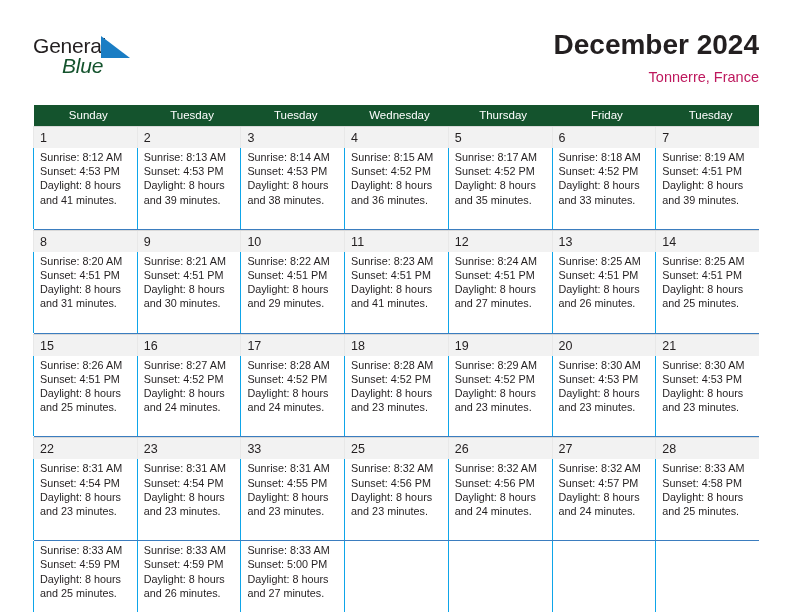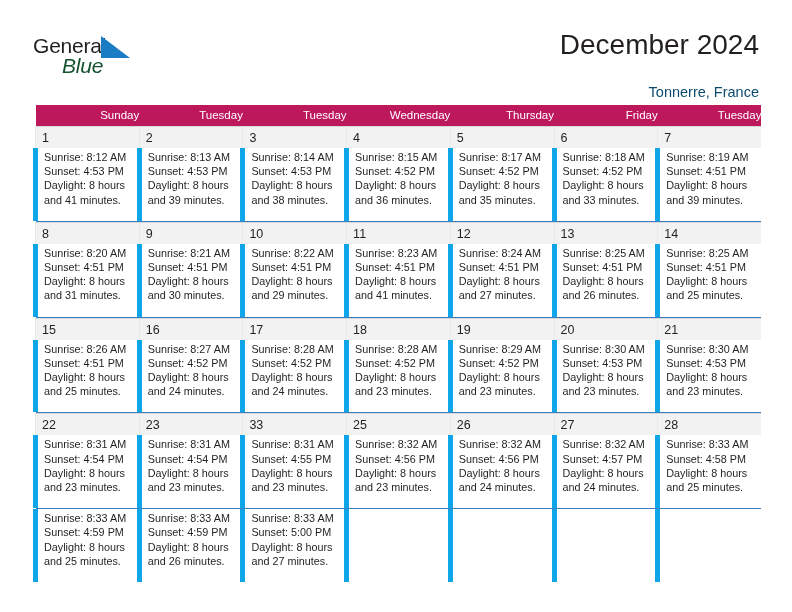--- a/index.html
+++ b/index.html
@@ -69,48 +69,48 @@
   .title-block {
     position: absolute;
     right: 0;
     top: 0;
     text-align: right;
   }
   .cal-title {
     font-size: 28px;
     line-height: 34px;
     color: #231f20;
-    font-weight: normal;
+    font-weight: bold;
     white-space: nowrap;
   }
   .cal-location {
     font-size: 14.5px;
     line-height: 20px;
-    color: #0c4a6e;
-    margin-top: 20px;
+    color: #be185d;
+    margin-top: 5px;
     white-space: nowrap;
   }
 
   
   .calendar {
     position: absolute;
     left: 33px;
     top: 105px;
     width: 726px;
     border-collapse: collapse;
     table-layout: fixed;
   }
   .calendar col { width: 103.71px; }
 
   .calendar thead th {
-    background: #be185d;
+    background: #14532d;
     color: #ffffff;
     font-size: 11.5px;
     font-weight: normal;
-    text-align: right;
+    text-align: center;
     padding: 4px 0 5px 6px;
     height: 11px;
     vertical-align: middle;
     border: none;
     margin-left: 24px;
   }
 
   .wk-num td {
     background: #f2f2f2;
     font-size: 12.5px;
@@ -120,23 +120,23 @@
     border-left: 1px solid #e8e8e8;
     border-top: 1px solid #d9d9d9;
   }
   .wk-num td:first-child { border-left: 1px solid #e8e8e8; }
 
   .wk-body td {
     background: #ffffff;
     font-size: 10.8px;
     line-height: 14.2px;
     color: #231f20;
-    padding: 2px 4px 14px 6px;
+    padding: 2px 4px 22px 6px;
     vertical-align: top;
-    border-left: 5px solid #0ea5e9;
+    border-left: 1px solid #0ea5e9;
   }
 
   .week-sep td {
     padding: 0;
     height: 1px;
     line-height: 1px;
     font-size: 0;
     background: #3b7dbf;
     border: none;
   }

